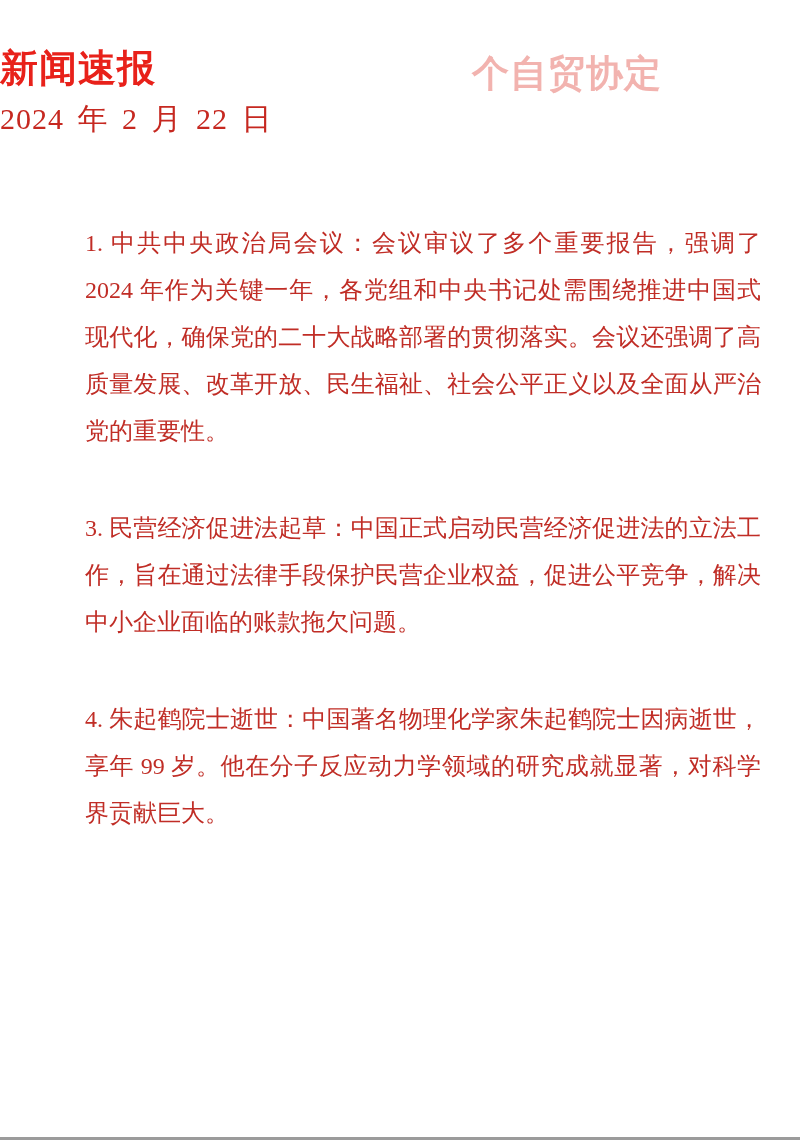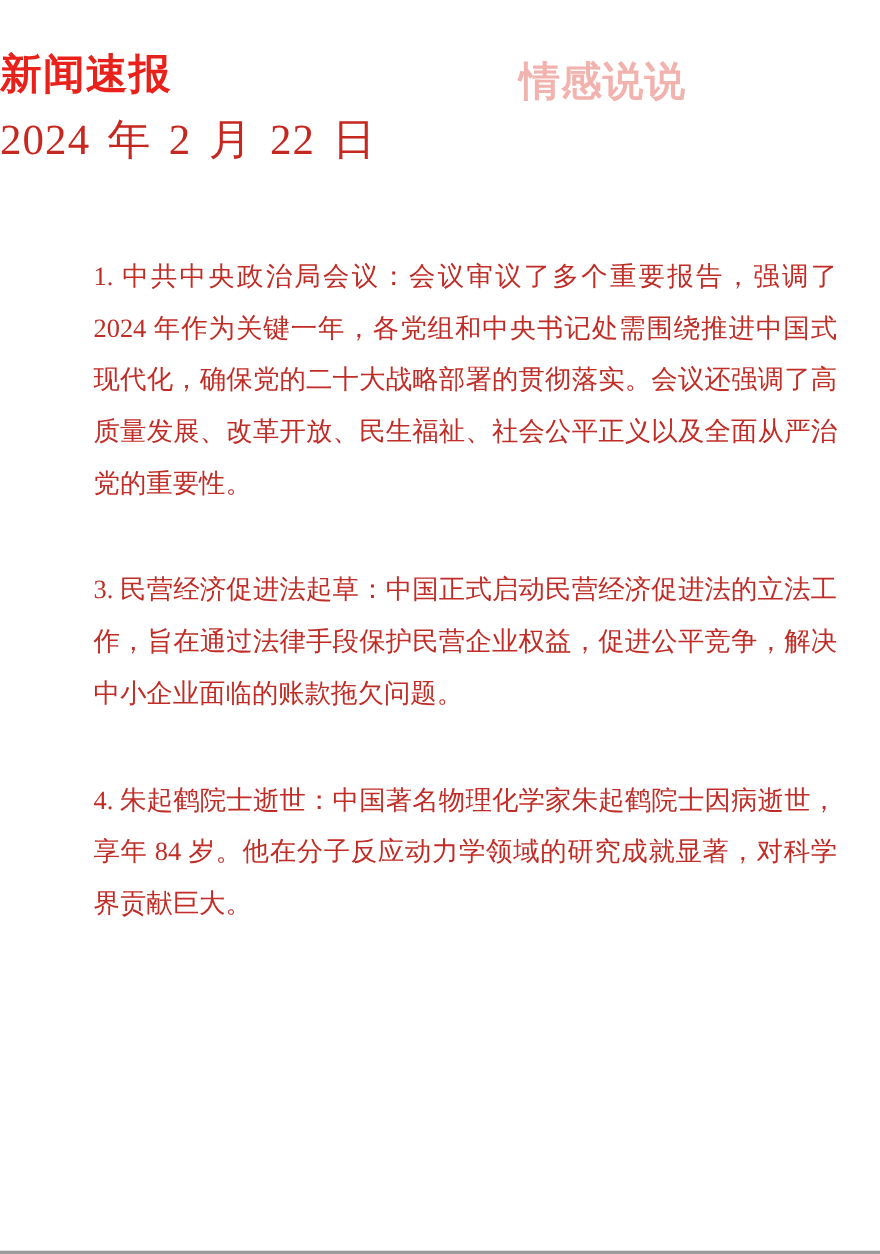--- a/index.html
+++ b/index.html
@@ -40,24 +40,24 @@
     left: calc(50% + 72px);
     font-family: "Liberation Sans", sans-serif;
     font-weight: 800;
     font-size: 37px;
     color: #f2b3af;
     letter-spacing: 1px;
     white-space: nowrap;
   }
 
   .date {
-    margin-top: 10px;
+    margin-top: 0;
     line-height: 42px;
     font-family: "Liberation Serif", serif;
-    font-size: 39px;
+    font-size: 30px;
     color: #c62820;
     letter-spacing: 1px;
     word-spacing: 5px;
   }
 
   .article {
     margin: 80px 39px 0 85px;
   }
 
   .article p {
@@ -82,26 +82,26 @@
   }
 </style>
 </head>
 <body>
 
 <div class="page">
 
   <header class="header">
     <h1 class="title-row">
       <span class="title">新闻速报</span>
-      <span class="watermark">情感说说</span>
+      <span class="watermark">个自贸协定</span>
     </h1>
     <div class="date">2024 年 2 月 22 日</div>
   </header>
 
   <main class="article">
     <p>1. 中共中央政治局会议：会议审议了多个重要报告，强调了 2024 年作为关键一年，各党组和中央书记处需围绕推进中国式现代化，确保党的二十大战略部署的贯彻落实。会议还强调了高质量发展、改革开放、民生福祉、社会公平正义以及全面从严治党的重要性。</p>
     <p>3. 民营经济促进法起草：中国正式启动民营经济促进法的立法工作，旨在通过法律手段保护民营企业权益，促进公平竞争，解决中小企业面临的账款拖欠问题。</p>
-    <p>4. 朱起鹤院士逝世：中国著名物理化学家朱起鹤院士因病逝世，享年 84 岁。他在分子反应动力学领域的研究成就显著，对科学界贡献巨大。</p>
+    <p>4. 朱起鹤院士逝世：中国著名物理化学家朱起鹤院士因病逝世，享年 99 岁。他在分子反应动力学领域的研究成就显著，对科学界贡献巨大。</p>
   </main>
 
   <div class="bottom-edge"></div>
 
 </div>
 
 </body></html>

